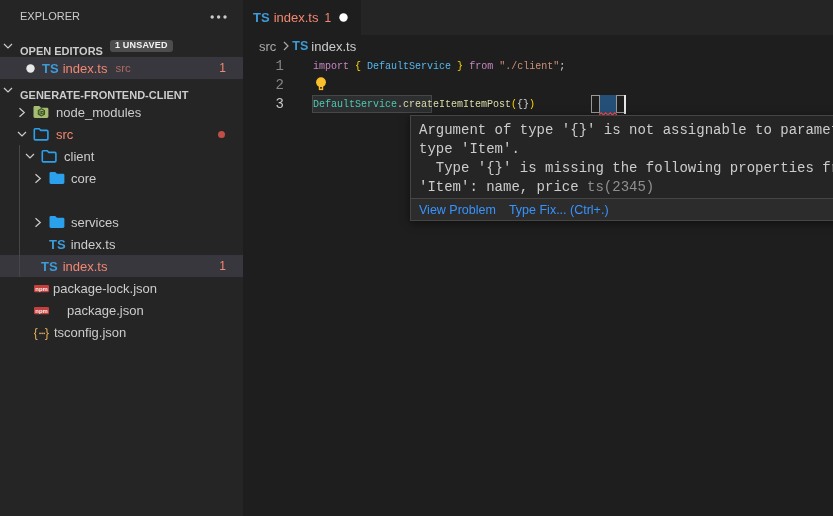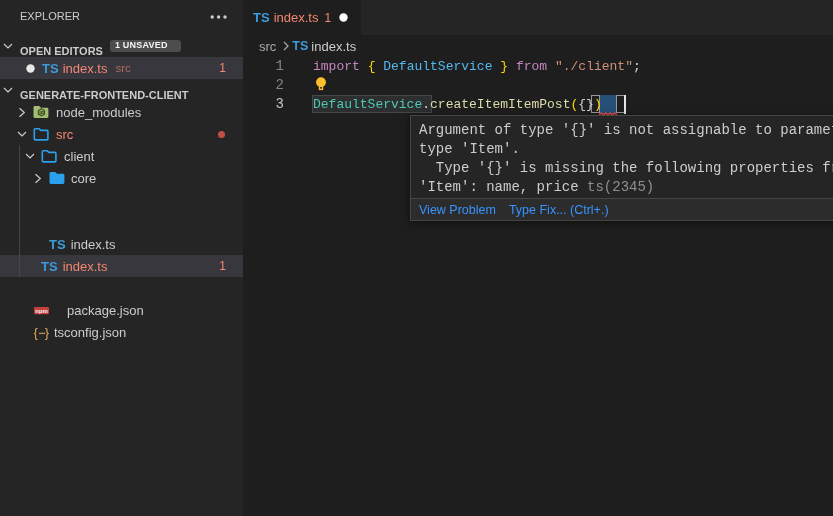--- a/index.html
+++ b/index.html
@@ -12,41 +12,41 @@
     color:#cccccc; font-size:13px; white-space:nowrap; }
   .sel { background:#37373d; }
   .hdr { font-weight:bold; font-size:11px; color:#cccccc;margin-top:10px; }
   .err { color:#f48771; }
   .tsicon { color:#3c9bd8; font-size:13px; letter-spacing:0px; font-weight:bold; }
   .badge1 { position:absolute; right:17px; color:#f48771; font-size:12px; }
   .mono { font-family:"Liberation Mono", monospace; font-size:14px; line-height:19px; white-space:pre; }
   .ln { position:absolute; left:0; width:41px; text-align:right; color:#858585;
     font-family:"Liberation Mono", monospace; font-size:14px; line-height:19px; }
   .codeline { position:absolute; left:70px; font-family:"Liberation Mono", monospace;
-    font-size:13px; line-height:19px; white-space:pre; color:#d4d4d4; }
+    font-size:10px; line-height:19px; white-space:pre; color:#d4d4d4; }
   svg { display:block; }
 </style>
 </head>
 <body>
 <div id="sidebar">
 
   <div class="abs" style="left:20px; top:10px; font-size:11px; color:#cccccc;">EXPLORER</div>
   <svg class="abs" style="left:210px; top:13px;" width="18" height="8" viewBox="0 0 18 8">
     <circle cx="2.2" cy="4" r="1.7" fill="#cccccc"></circle>
       <circle cx="8.6" cy="4" r="1.7" fill="#cccccc"></circle>
       <circle cx="15" cy="4" r="1.7" fill="#cccccc"></circle>
   </svg>
 
   <div class="row" style="top:35px;">
     <svg style="margin-left:0px;" width="16" height="16" viewBox="0 0 16 16">
         <path d="M4 6l4 4 4-4" stroke="#cccccc" stroke-width="1.2" fill="none"></path>
       </svg>
     <span class="hdr" style="margin-left:4px;">OPEN EDITORS</span>
     <span style="margin-left:7px; background:#4d4d4d; color:#f3f3f3; font-size:9px; font-weight:bold;
-      border-radius:3px; padding:1px 13px 2px 5px; letter-spacing:0.2px; line-height:1;">1 UNSAVED</span>
+      border-radius:3px; padding:1px 5px 2px 5px; letter-spacing:0.2px; line-height:1;">1 UNSAVED</span>
   </div>
 
   <div class="row sel" style="top:57px;">
     <svg style="margin-left:26px;" width="9" height="9" viewBox="0 0 9 9">
         <circle cx="4.5" cy="4.5" r="4.2" fill="#e8e8e8"></circle>
       </svg>
     <span class="tsicon" style="margin-left:7px;">TS</span>
     <span class="err" style="margin-left:4px;">index.ts</span>
     <span style="margin-left:8px; font-size:11.5px; color:#b06a60;">src</span>
     <span class="badge1">1</span>
@@ -99,32 +99,48 @@
     <svg style="margin-left:30px;" width="16" height="16" viewBox="0 0 16 16">
         <path d="M5.5 4.2l4.8 4.3-4.8 4.3" stroke="#cccccc" stroke-width="1.2" fill="none"></path>
       </svg>
     <svg style="margin-left:3px;" width="16" height="16" viewBox="0 0 16 16">
       <path d="M.5 3.4c0-.8.6-1.4 1.4-1.4h4.3l1.8 1.8h6c.8 0 1.4.6 1.4 1.4v7.4c0 .8-.6 1.4-1.4 1.4H1.9c-.8 0-1.4-.6-1.4-1.4z" fill="#2ba0ec"></path>
     </svg>
     <span style="margin-left:6px;">core</span>
   </div>
 
 
+  <div class="row" style="top:211px;">
+    <svg style="margin-left:30px;" width="16" height="16" viewBox="0 0 16 16">
+        <path d="M5.5 4.2l4.8 4.3-4.8 4.3" stroke="#cccccc" stroke-width="1.2" fill="none"></path>
+      </svg>
+    <svg style="margin-left:3px;" width="16" height="16" viewBox="0 0 16 16">
+      <path d="M.5 3.4c0-.8.6-1.4 1.4-1.4h4.3l1.8 1.8h6c.8 0 1.4.6 1.4 1.4v7.4c0 .8-.6 1.4-1.4 1.4H1.9c-.8 0-1.4-.6-1.4-1.4z" fill="#2ba0ec"></path>
+    </svg>
+    <span style="margin-left:6px;">services</span>
+  </div>
 
   <div class="row" style="top:233px;">
     <span class="tsicon" style="margin-left:49px;">TS</span>
     <span style="margin-left:5px;">index.ts</span>
   </div>
 
   <div class="row sel" style="top:255px;">
     <span class="tsicon" style="margin-left:41px;">TS</span>
     <span class="err" style="margin-left:5px;">index.ts</span>
     <span class="badge1">1</span>
   </div>
 
+  <div class="row" style="top:277px;">
+    <svg style="margin-left:34px;" width="15" height="15" viewBox="0 0 15 15">
+      <rect x="0" y="3.9" width="15" height="7.4" rx="1.2" fill="#c4403c"></rect>
+      <text x="7.5" y="9.5" font-size="5.9" font-weight="bold" fill="#f5f5f5" text-anchor="middle" font-family="Liberation Sans, sans-serif">npm</text>
+    </svg>
+    <span style="margin-left:4px;">package-lock.json</span>
+  </div>
 
   <div class="row" style="top:299px;">
     <svg style="margin-left:34px;" width="15" height="15" viewBox="0 0 15 15">
       <rect x="0" y="3.9" width="15" height="7.4" rx="1.2" fill="#c4403c"></rect>
       <text x="7.5" y="9.5" font-size="5.9" font-weight="bold" fill="#f5f5f5" text-anchor="middle" font-family="Liberation Sans, sans-serif">npm</text>
     </svg>
     <span style="margin-left:18px;">package.json</span>
   </div>
 
   <div class="row" style="top:321px;">

